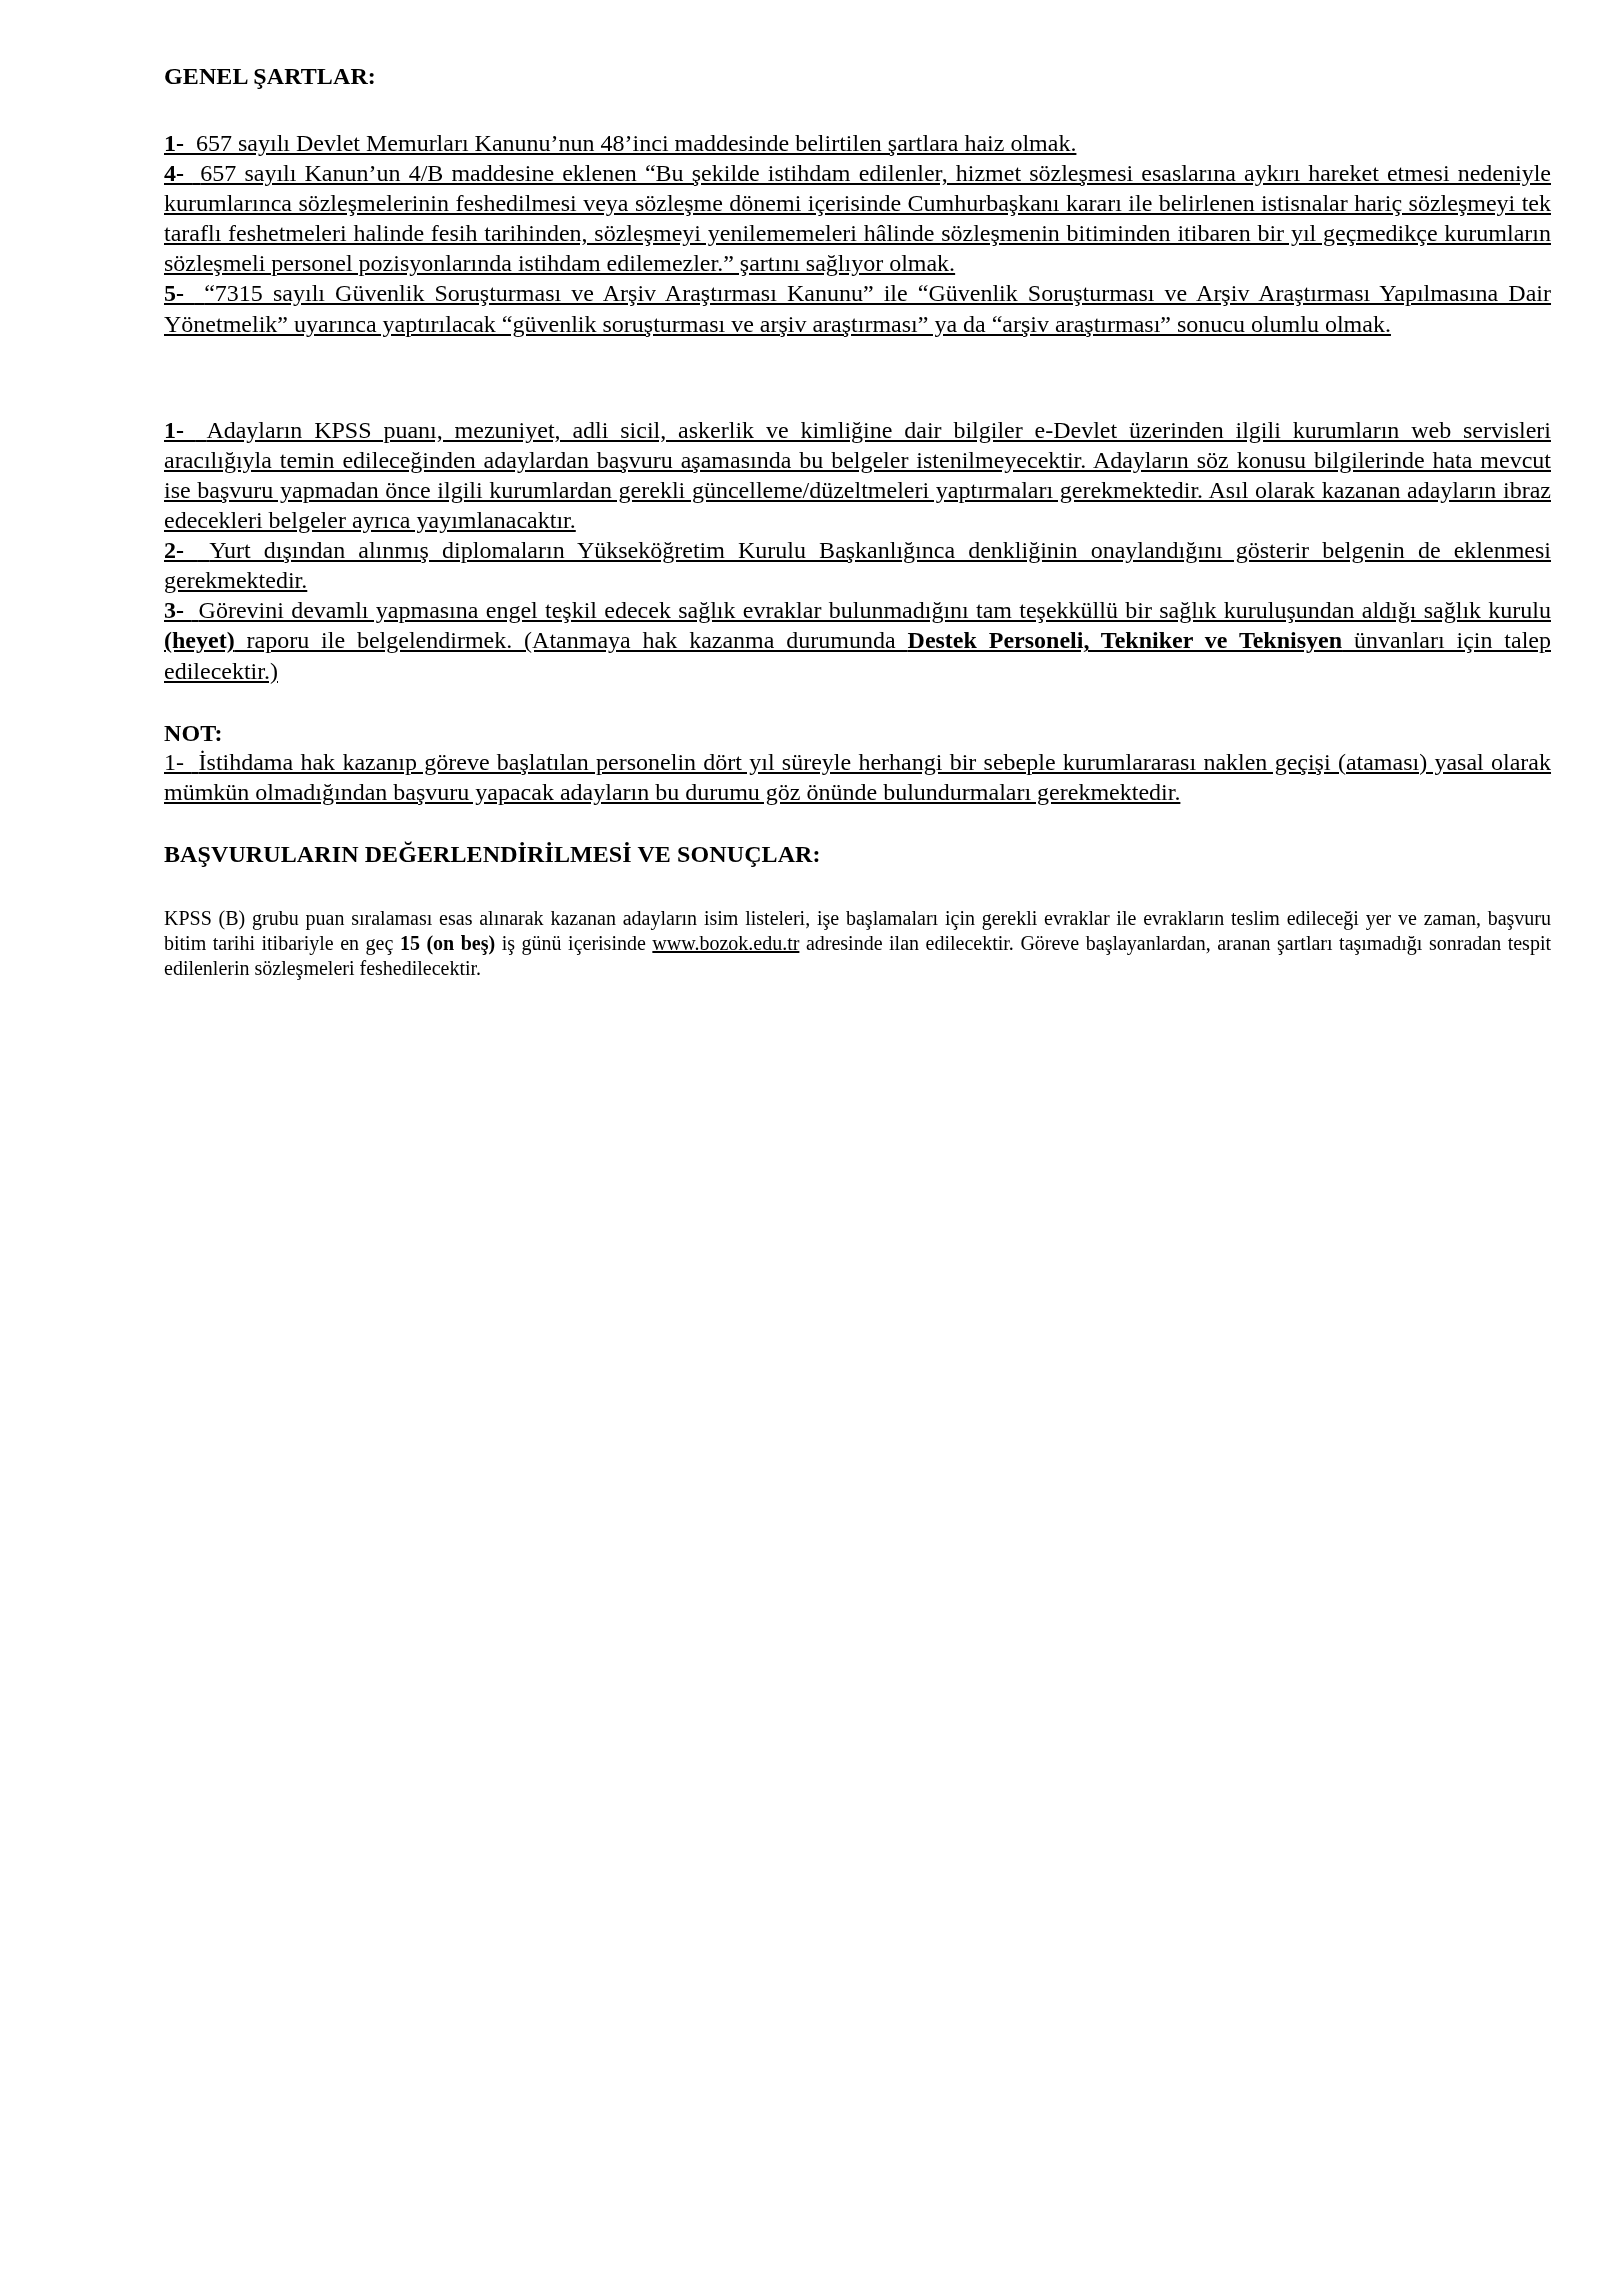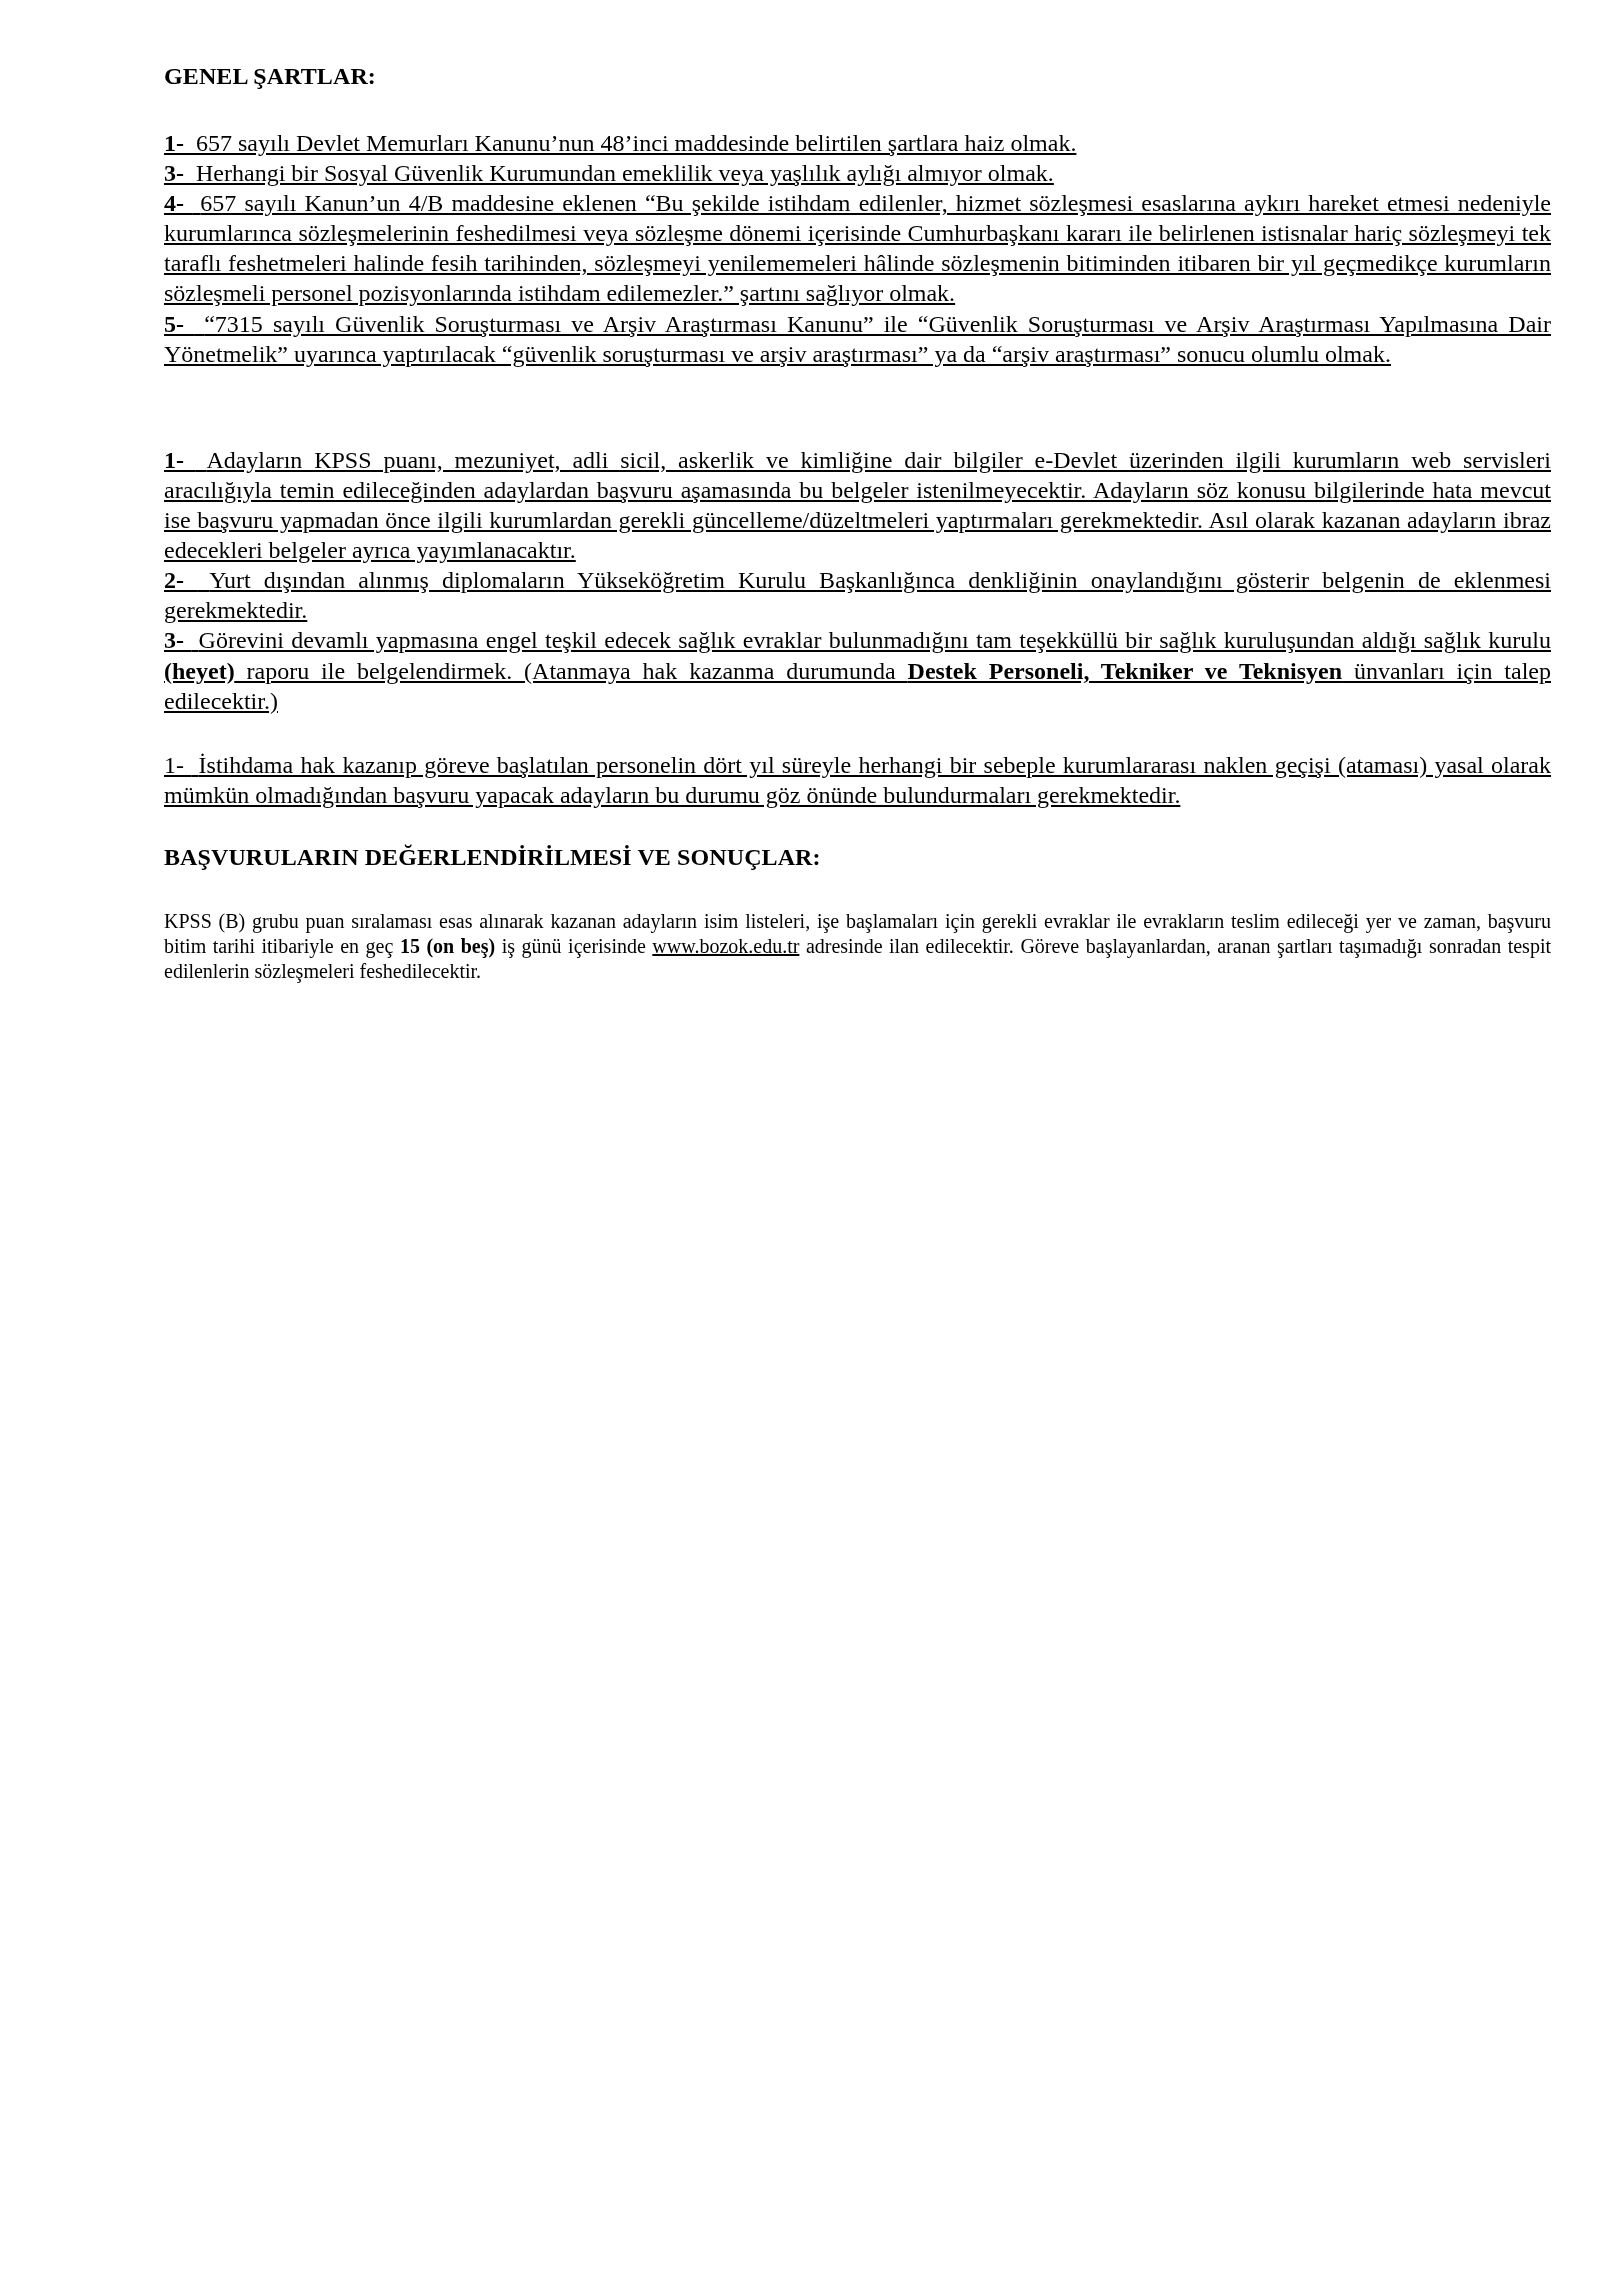--- a/index.html
+++ b/index.html
@@ -86,24 +86,20 @@
     <h2 class="section-heading">GENEL ŞARTLAR:</h2>
 
     <div class="gap-xl"></div>
 
     <p class="item hang">
       <span class="num">1-&nbsp;</span>
       <span>657 sayılı Devlet Memurları Kanunu’nun 48’inci maddesinde belirtilen şartlara haiz olmak.</span>
     </p>
 
 
-    <p class="item hang">
-      <span class="num">3-&nbsp;</span>
-      <span>Herhangi bir Sosyal Güvenlik Kurumundan emeklilik veya yaşlılık aylığı almıyor olmak.</span>
-    </p>
 
     <p class="item flat">
       <span class="num">4-&nbsp;</span>
       <span>657 sayılı Kanun’un 4/B maddesine eklenen “Bu şekilde istihdam edilenler, hizmet sözleşmesi esaslarına aykırı hareket etmesi nedeniyle kurumlarınca sözleşmelerinin feshedilmesi veya sözleşme dönemi içerisinde Cumhurbaşkanı kararı ile belirlenen istisnalar hariç sözleşmeyi tek taraflı feshetmeleri halinde fesih tarihinden, sözleşmeyi yenilememeleri hâlinde sözleşmenin bitiminden itibaren bir yıl geçmedikçe kurumların sözleşmeli personel pozisyonlarında istihdam edilemezler.” şartını sağlıyor olmak.</span>
     </p>
 
     <p class="item flat last-line-left">
       <span class="num">5-&nbsp;</span>
       <span>“7315 sayılı Güvenlik Soruşturması ve Arşiv Araştırması Kanunu” ile “Güvenlik Soruşturması ve Arşiv Araştırması Yapılmasına Dair Yönetmelik” uyarınca yaptırılacak “güvenlik soruşturması ve arşiv araştırması” ya da “arşiv araştırması” sonucu olumlu olmak.</span>
     </p>
@@ -123,20 +119,21 @@
       <span>Yurt dışından alınmış diplomaların Yükseköğretim Kurulu Başkanlığınca denkliğinin onaylandığını gösterir belgenin de eklenmesi gerekmektedir.</span>
     </p>
 
     <p class="item flat last-line-left">
       <span class="num">3-&nbsp;</span>
       <span><span>Görevini devamlı yapmasına engel teşkil edecek sağlık evraklar bulunmadığını tam teşekküllü bir sağlık kuruluşundan aldığı sağlık kurulu </span><span class=" b">(heyet)</span><span> raporu ile belgelendirmek. (Atanmaya hak kazanma durumunda </span><span class=" b">Destek Personeli, Tekniker ve Teknisyen</span><span> ünvanları için talep edilecektir.)</span></span>
     </p>
 
     <div class="gap-lg"></div>
 
+    <h2 class="section-heading">NOT:</h2>
 
     <p class="item flat last-line-left">
       <span class="num-plain">1-&nbsp;</span>
       <span>İstihdama hak kazanıp göreve başlatılan personelin dört yıl süreyle herhangi bir sebeple kurumlararası naklen geçişi (ataması) yasal olarak mümkün olmadığından başvuru yapacak adayların bu durumu göz önünde bulundurmaları gerekmektedir.</span>
     </p>
 
     <div class="gap-lg"></div>
 
     <h2 class="section-heading">BAŞVURULARIN DEĞERLENDİRİLMESİ VE SONUÇLAR:</h2>
 

